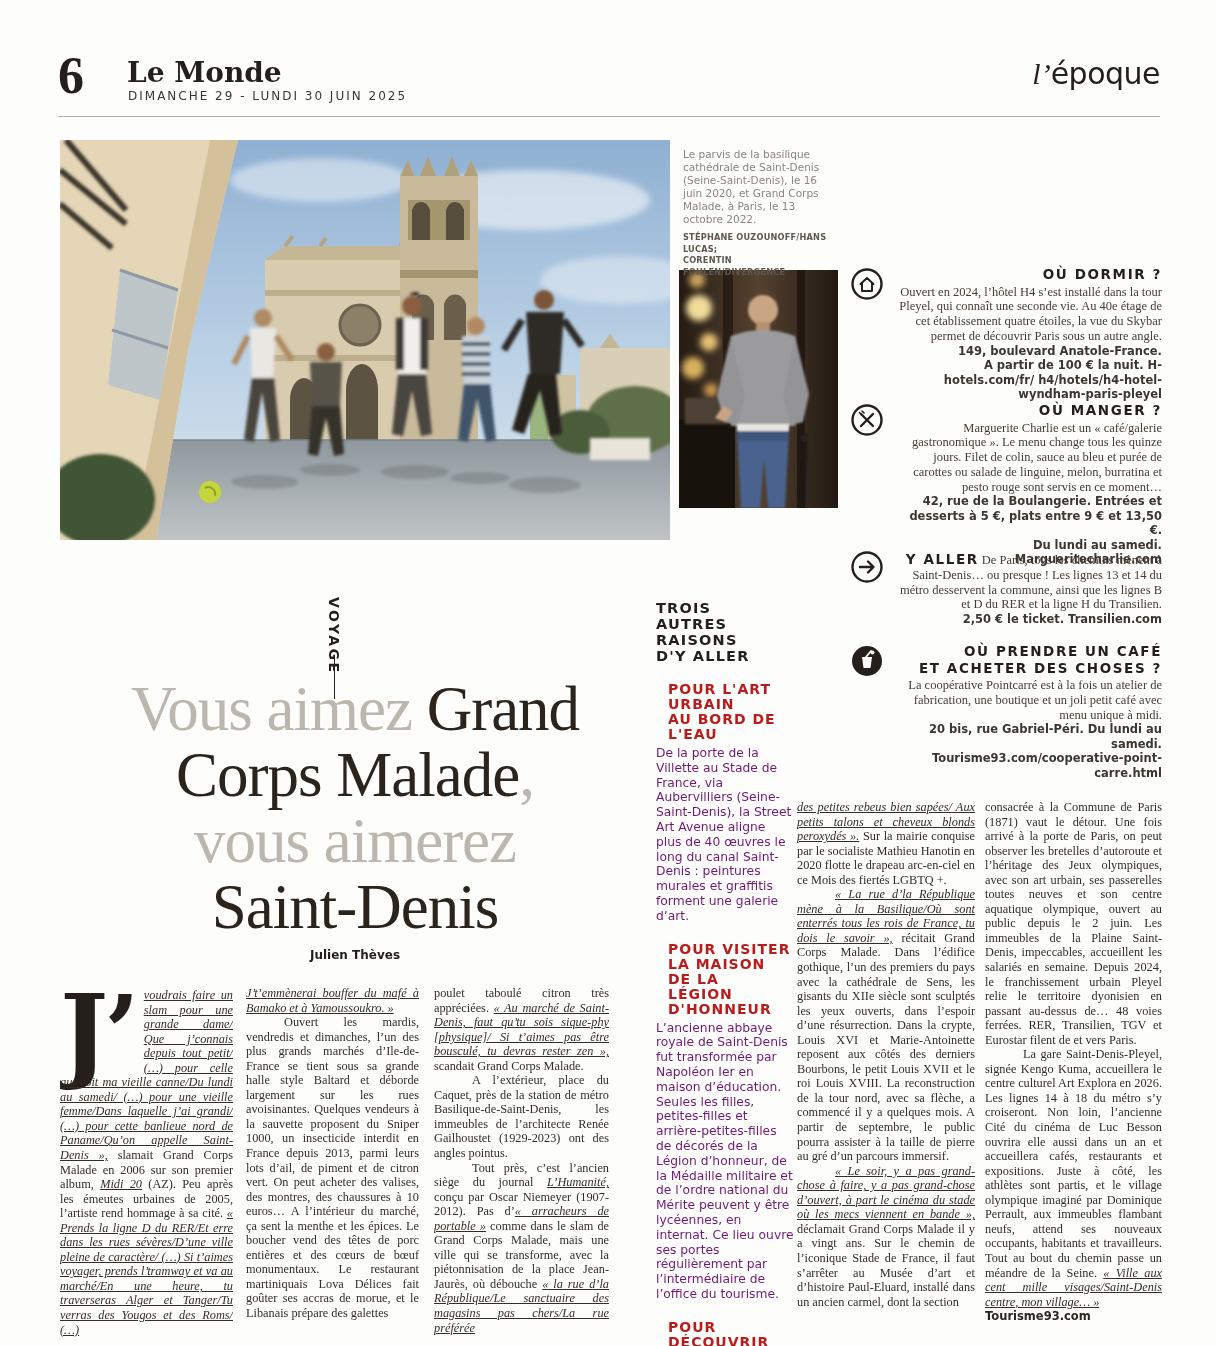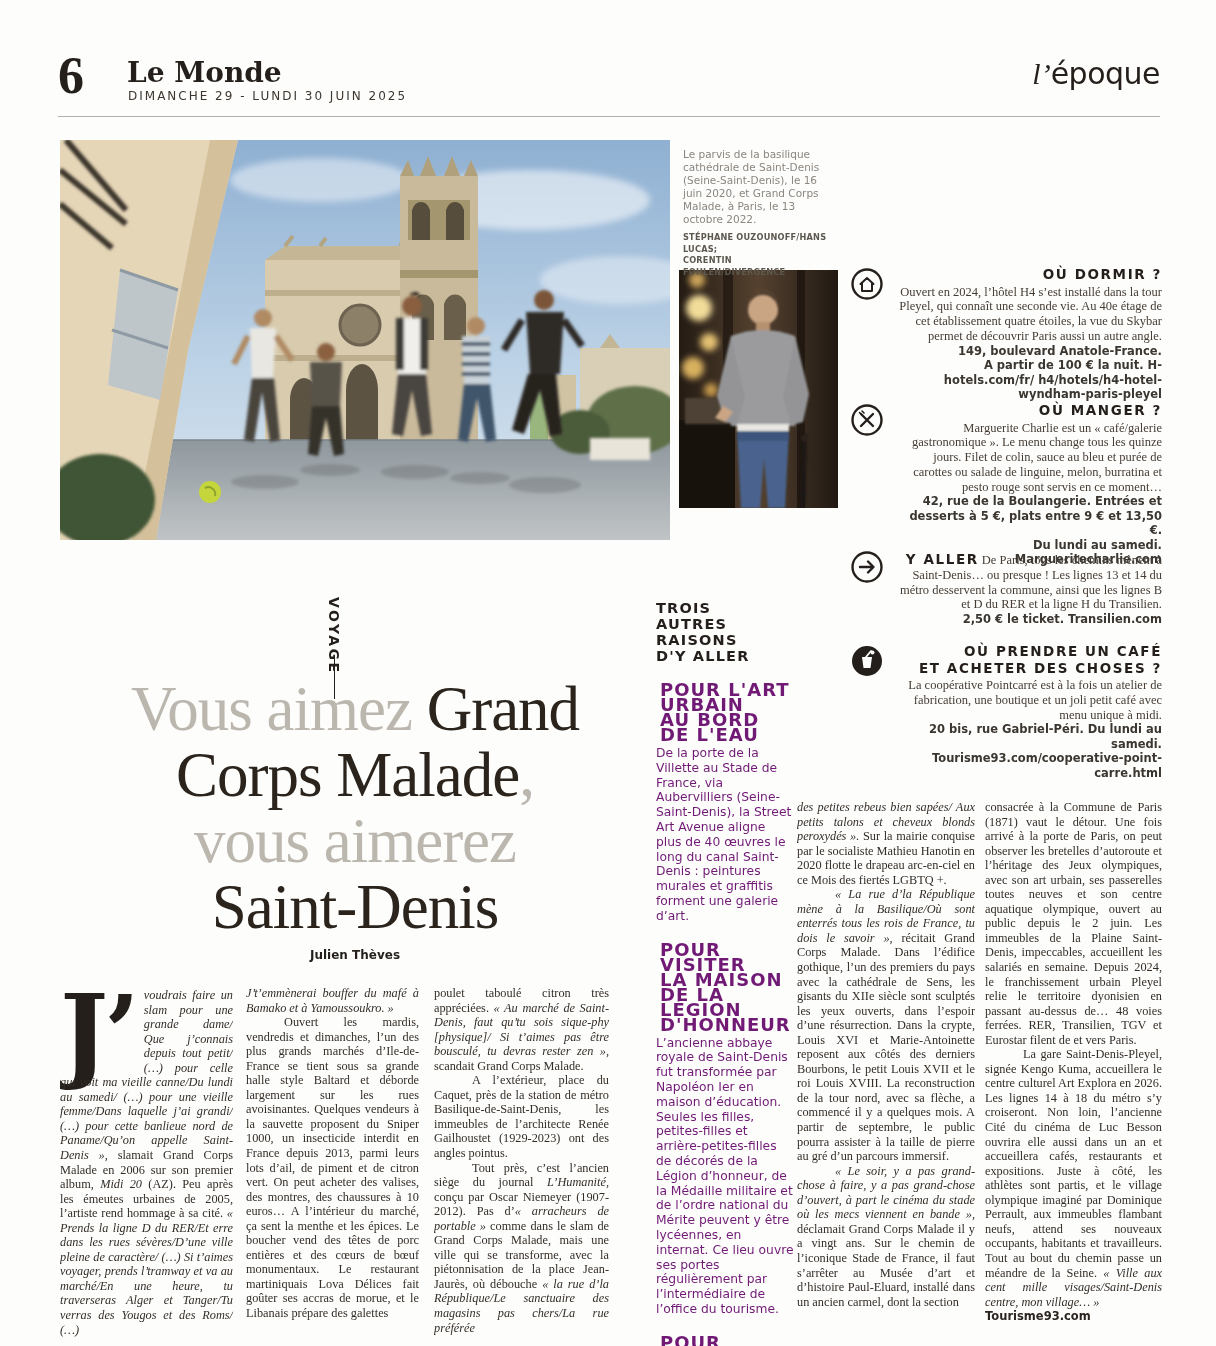--- a/index.html
+++ b/index.html
@@ -42,28 +42,28 @@
   .kicker-line{position:absolute;left:334px;top:655px;width:1px;height:44px;background:#241f1a;}
   .headline{position:absolute;left:58px;top:676px;width:594px;text-align:center;
             font-size:63px;line-height:66px;letter-spacing:-1px;color:#2b241d;}
   .headline .light{color:#bcb7ae;}
   .byline{position:absolute;left:58px;top:948px;width:594px;text-align:center;
           font-family:"DejaVu Sans",sans-serif;font-weight:bold;font-size:12px;color:#241f1a;}
 
   
   .sidebar{position:absolute;left:656px;top:600px;width:138px;font-family:"DejaVu Sans",sans-serif;color:#4d463e;}
   .sidebar h2{margin:0 12px 16px 0;font-size:14.5px;line-height:16px;letter-spacing:1.2px;color:#241f1a;white-space:pre-line;}
-  .sidebar h3{margin:18px 0 4px 4px;font-size:18px;line-height:15px;letter-spacing:1px;color:#701a75;white-space:pre-line;}
+  .sidebar h3{margin:18px 0 4px 12px;font-size:14px;line-height:15px;letter-spacing:1px;color:#b91c1c;white-space:pre-line;}
   .sidebar p{margin:0;font-size:12.3px;line-height:14.8px;color:#701a75;}
 
   
   .col{position:absolute;font-size:12.3px;line-height:14.55px;color:#332d26;text-align:justify;overflow:hidden;}
   .col p{margin:0;}
   .col p.ind{text-indent:38px;}
-  .col .it{font-style:italic;}
+  .col .it{font-style:italic;text-decoration:underline;}
   .col .bsans{font-family:"DejaVu Sans",sans-serif;font-weight:bold;font-style:normal;font-size:11.5px;color:#2b2520;}
   .dropcap{float:left;font-weight:bold;font-size:102px;line-height:82px;padding:4px 8px 0 0;letter-spacing:-4px;color:#241f1a;
            font-family:"DejaVu Serif",serif;}
   .col1{left:60px;top:988px;width:173px;height:352px;}
   .col2{left:246px;top:986px;width:173px;height:354px;}
   .col3{left:434px;top:986px;width:175px;height:354px;}
   .col4{left:797px;top:800px;width:178px;height:540px;}
   .col5{left:985px;top:800px;width:177px;height:540px;}
 </style>
 </head>
@@ -234,21 +234,21 @@
 CORENTIN FOHLEN/DIVERGENCE</div>
   </div>
 
   <div class="info-sec" style="top:266px;">
     <svg class="info-icon" viewBox="0 0 32 32">
       <circle cx="16" cy="16" r="14.5" fill="none" stroke="#241f1a" stroke-width="2.4"></circle>
       <path d="M9.5 16 L16 10 L22.5 16 M11 15 v8 h10 v-8" fill="none" stroke="#241f1a" stroke-width="2" stroke-linecap="round" stroke-linejoin="round"></path>
     </svg>
     <div class="info-txt">
       <div class="info-title">OÙ DORMIR ?</div>
-      <div class="info-body">Ouvert en 2024, l’hôtel H4 s’est installé dans la tour Pleyel, qui connaît une seconde vie. Au 40e étage de cet établissement quatre étoiles, la vue du Skybar permet de découvrir Paris aussi un autre angle.</div>
+      <div class="info-body">Ouvert en 2024, l’hôtel H4 s’est installé dans la tour Pleyel, qui connaît une seconde vie. Au 40e étage de cet établissement quatre étoiles, la vue du Skybar permet de découvrir Paris sous un autre angle.</div>
       <div class="info-addr">149, boulevard Anatole-France.
 A partir de 100 € la nuit. H-hotels.com/fr/ h4/hotels/h4-hotel-wyndham-paris-pleyel</div>
     </div>
   </div>
 
   <div class="info-sec" style="top:402px;">
     <svg class="info-icon" viewBox="0 0 32 32">
       <circle cx="16" cy="16" r="14.5" fill="none" stroke="#241f1a" stroke-width="2.4"></circle>
       <path d="M10 10 L22 22 M22 10 L10 22" stroke="#241f1a" stroke-width="2.4" stroke-linecap="round"></path>
       <path d="M10 10 l-1.5 -1.5 M13 9 l-2 -2" stroke="#241f1a" stroke-width="1.6" stroke-linecap="round"></path>

